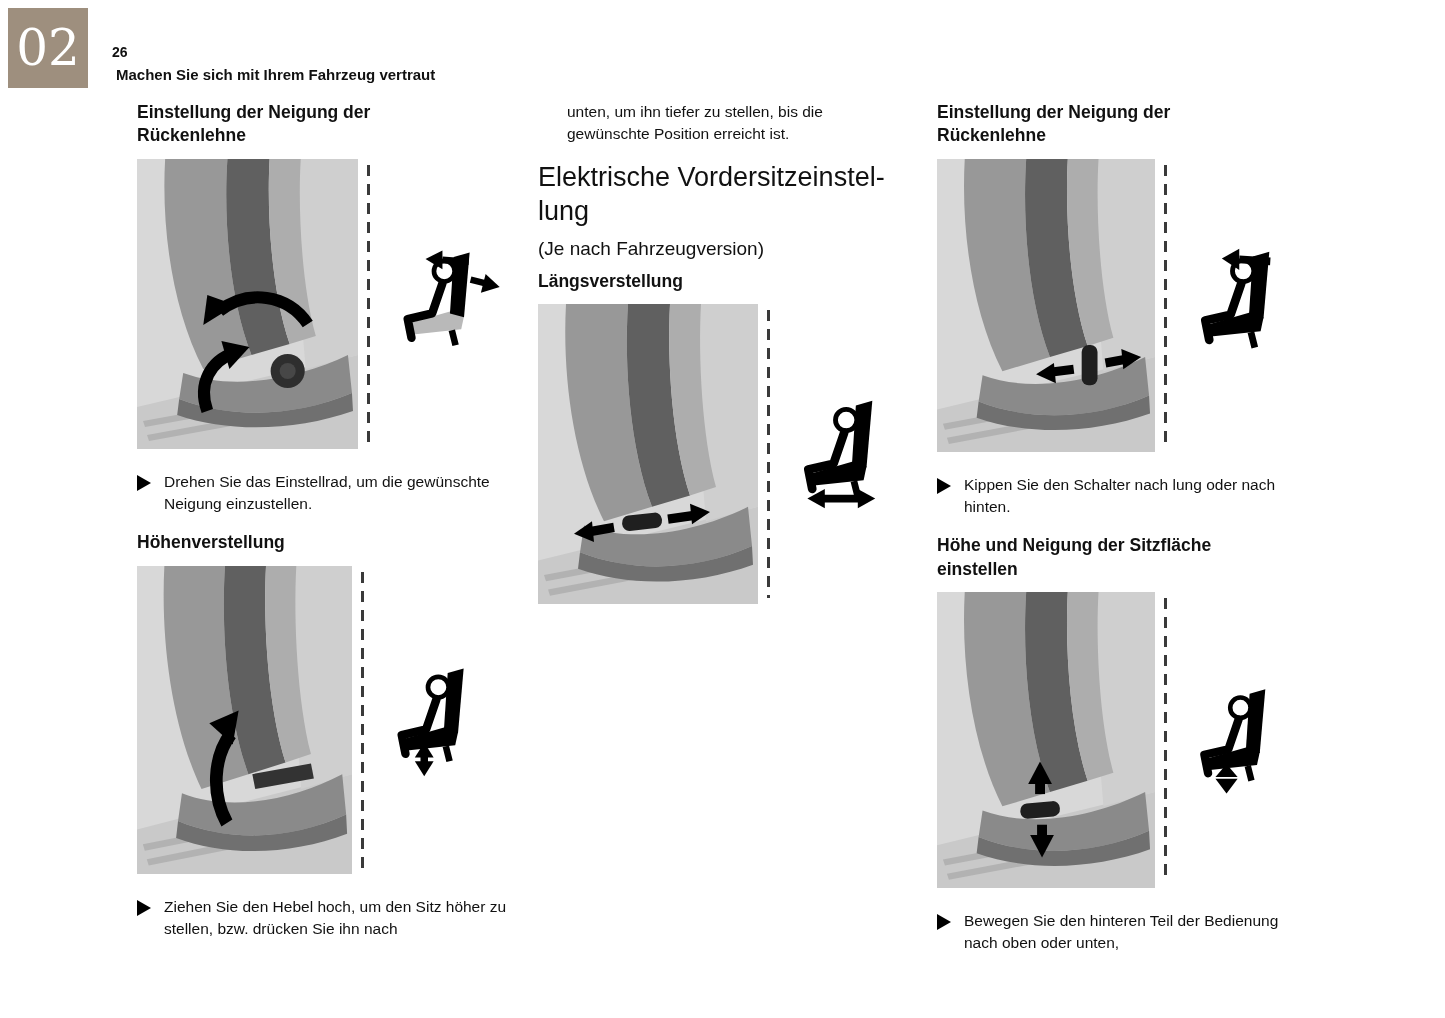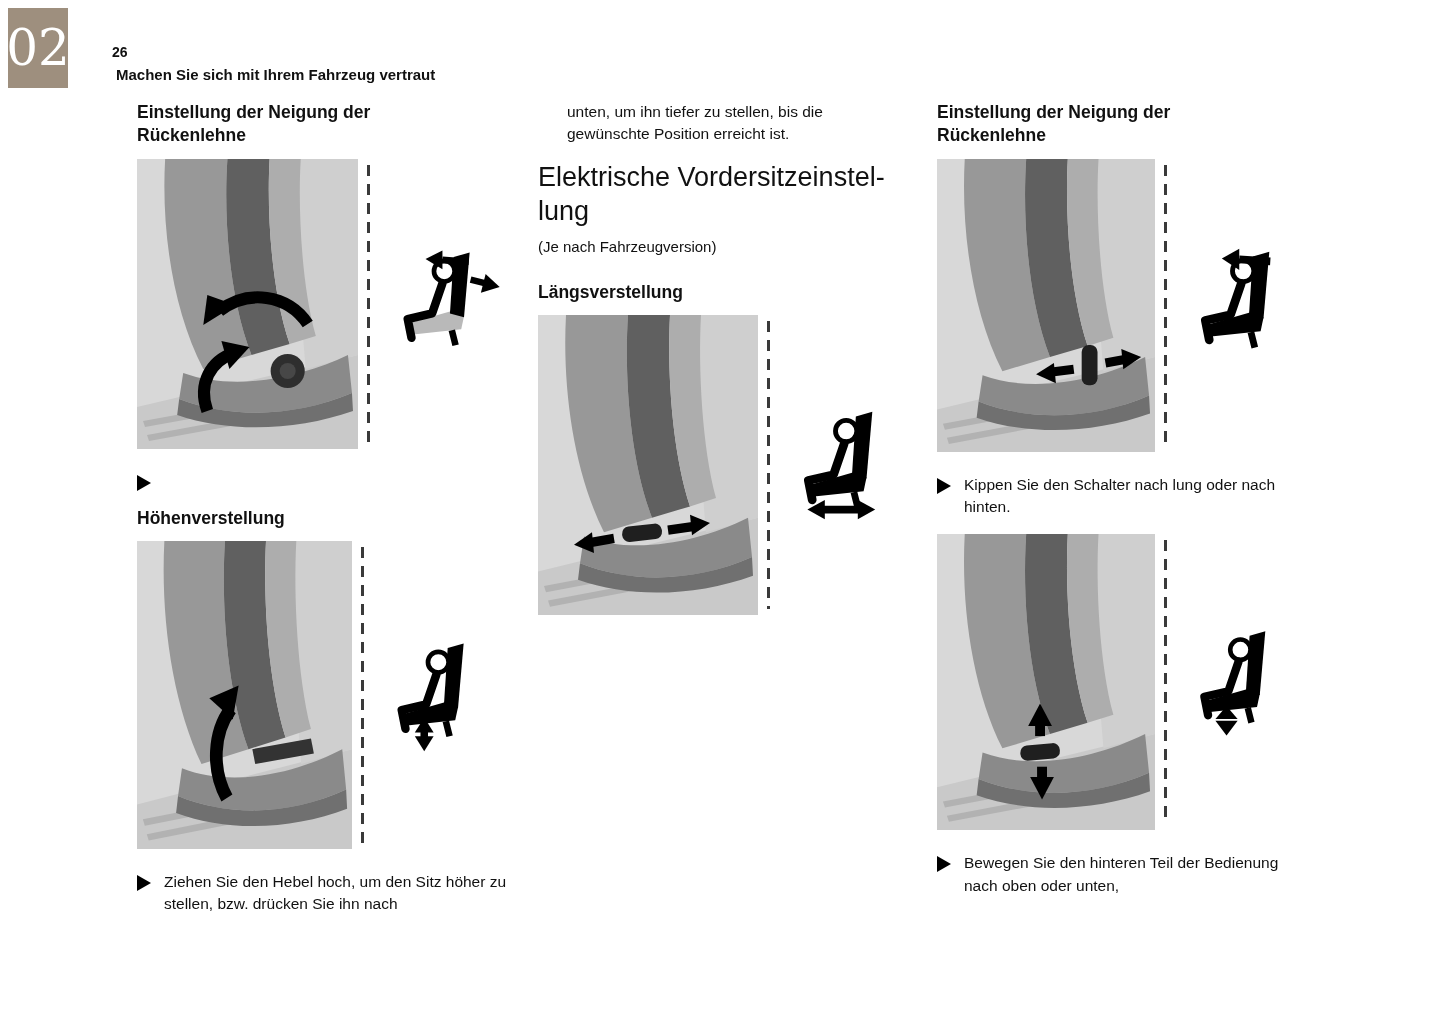--- a/index.html
+++ b/index.html
@@ -1,21 +1,21 @@
 <!DOCTYPE html>
 <html lang="de"><head>
 <meta charset="utf-8">
 <style>
   * { margin:0; padding:0; box-sizing:border-box; }
   html,body { background:#ffffff; }
   body { font-family:"Liberation Sans", sans-serif; color:#111; }
   .page { position:relative; width:1445px; height:1018px; background:#fff; overflow:hidden; }
 
   .chapter-tab {
-    position:absolute; left:8px; top:8px; width:60px; height:80px;
+    position:absolute; left:8px; top:8px; width:80px; height:80px;
     background:#9e8f7e; color:#fff; display:flex; align-items:center; justify-content:center;
     font-family:"DejaVu Serif", serif; font-size:50px; font-weight:400;
   }
   .pagenum { position:absolute; left:112px; top:44px; font-size:14px; font-weight:bold; }
   .runhead { position:absolute; left:116px; top:66px; font-size:15px; font-weight:bold; }
 
   .col { position:absolute; top:101px; width:385px; }
   .col1 { left:137px; } .col2 { left:538px; } .col3 { left:937px; }
 
   h3.sec { font-size:17.5px; font-weight:bold; line-height:1.33; margin-bottom:11px; max-width:312px; }
@@ -27,21 +27,21 @@
   .picto { flex:0 0 auto; display:block; }
 
   .bullet { display:flex; margin-bottom:16px; }
   .bullet .tri { flex:0 0 auto; width:0; height:0;
     border-top:8px solid transparent; border-bottom:8px solid transparent;
     border-left:14px solid #000; margin:4px 13px 0 0; }
   .bullet p { font-size:15.5px; line-height:1.45; max-width:345px; }
 
   .carry { font-size:15.5px; line-height:1.45; padding-left:29px; max-width:345px; margin-bottom:14px; }
   .mainhead { font-size:27px; line-height:1.28; font-weight:400; white-space:pre-line; margin-bottom:9px; }
-  .note { font-size:15px; margin-bottom:26px; }
+  .note { font-size:19px; margin-bottom:10px; }
 
   svg polygon { fill:#000; }
 </style>
 </head>
 <body>
 
 <svg width="0" height="0" style="position:absolute" aria-hidden="true">
   <defs>
     <symbol id="seat-photo" viewBox="0 0 220 290" preserveAspectRatio="none">
       <rect width="220" height="290" fill="#d8d8d8"></rect>
@@ -98,20 +98,21 @@
           <path d="M86,15 L58,13" stroke="#000" stroke-width="7"></path>
           <polygon points="40,12 58,3 58,23"></polygon>
           <path d="M88,34 L104,38" stroke="#000" stroke-width="7"></path>
           <polygon points="119,42 104,28 99,48"></polygon>
         </g>
       </svg>
     </div>
 
     <div class="bullet">
       <span class="tri"></span>
+      <p>Drehen Sie das Einstellrad, um die gewünschte Neigung einzustellen.</p>
     </div>
 
     <h3 class="sec">Höhenverstellung</h3>
 
     <div class="figure">
       <svg class="photo" width="215" height="308" viewBox="0 0 220 290" preserveAspectRatio="none">
         <use href="#seat-photo"></use>
         <g>
           <path d="M118,196 L178,186 L181,200 L121,210 Z" fill="#333"></path>
         </g>
@@ -201,20 +202,21 @@
           <polygon points="38,12 56,2 56,24"></polygon>
         </g>
       </svg>
     </div>
 
     <div class="bullet">
       <span class="tri"></span>
       <p>Kippen Sie den Schalter nach lung oder nach hinten.</p>
     </div>
 
+    <h3 class="sec">Höhe und Neigung der Sitzfläche einstellen</h3>
 
     <div class="figure">
       <svg class="photo" width="218" height="296" viewBox="0 0 220 290" preserveAspectRatio="none">
         <use href="#seat-photo"></use>
         <g>
           <rect x="84" y="206" width="40" height="15" rx="7" fill="#1f1f1f" transform="rotate(-5 104 213)"></rect>
         </g>
         <g>
           <path d="M104,198 L104,182" stroke="#000" stroke-width="10"></path>
           <polygon points="104,166 92,188 116,188"></polygon>

